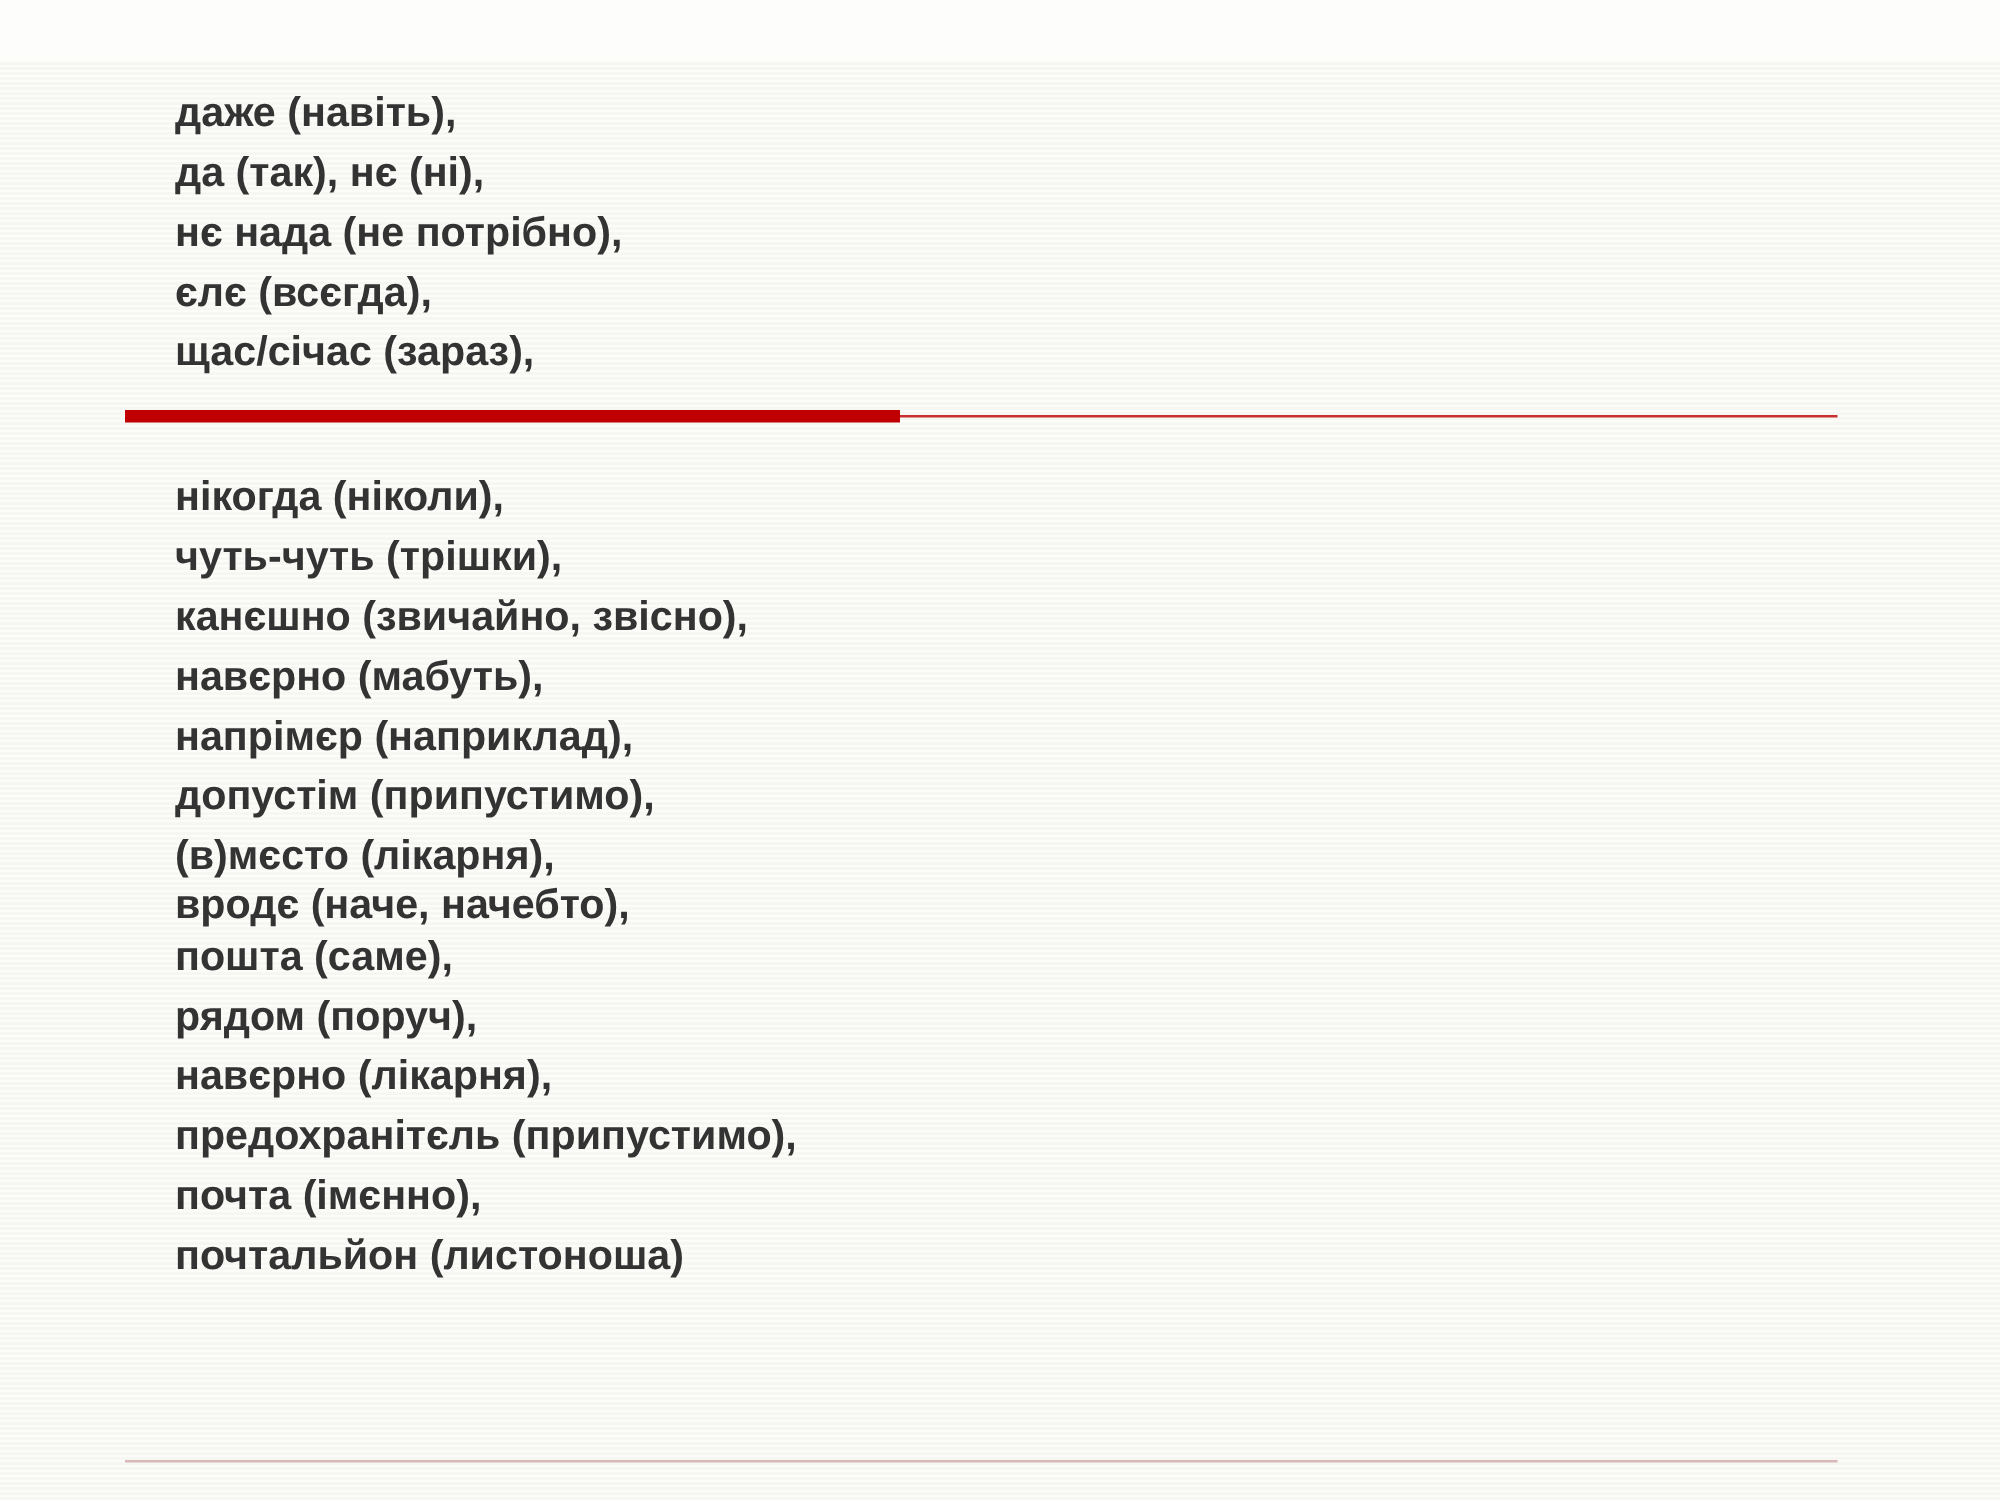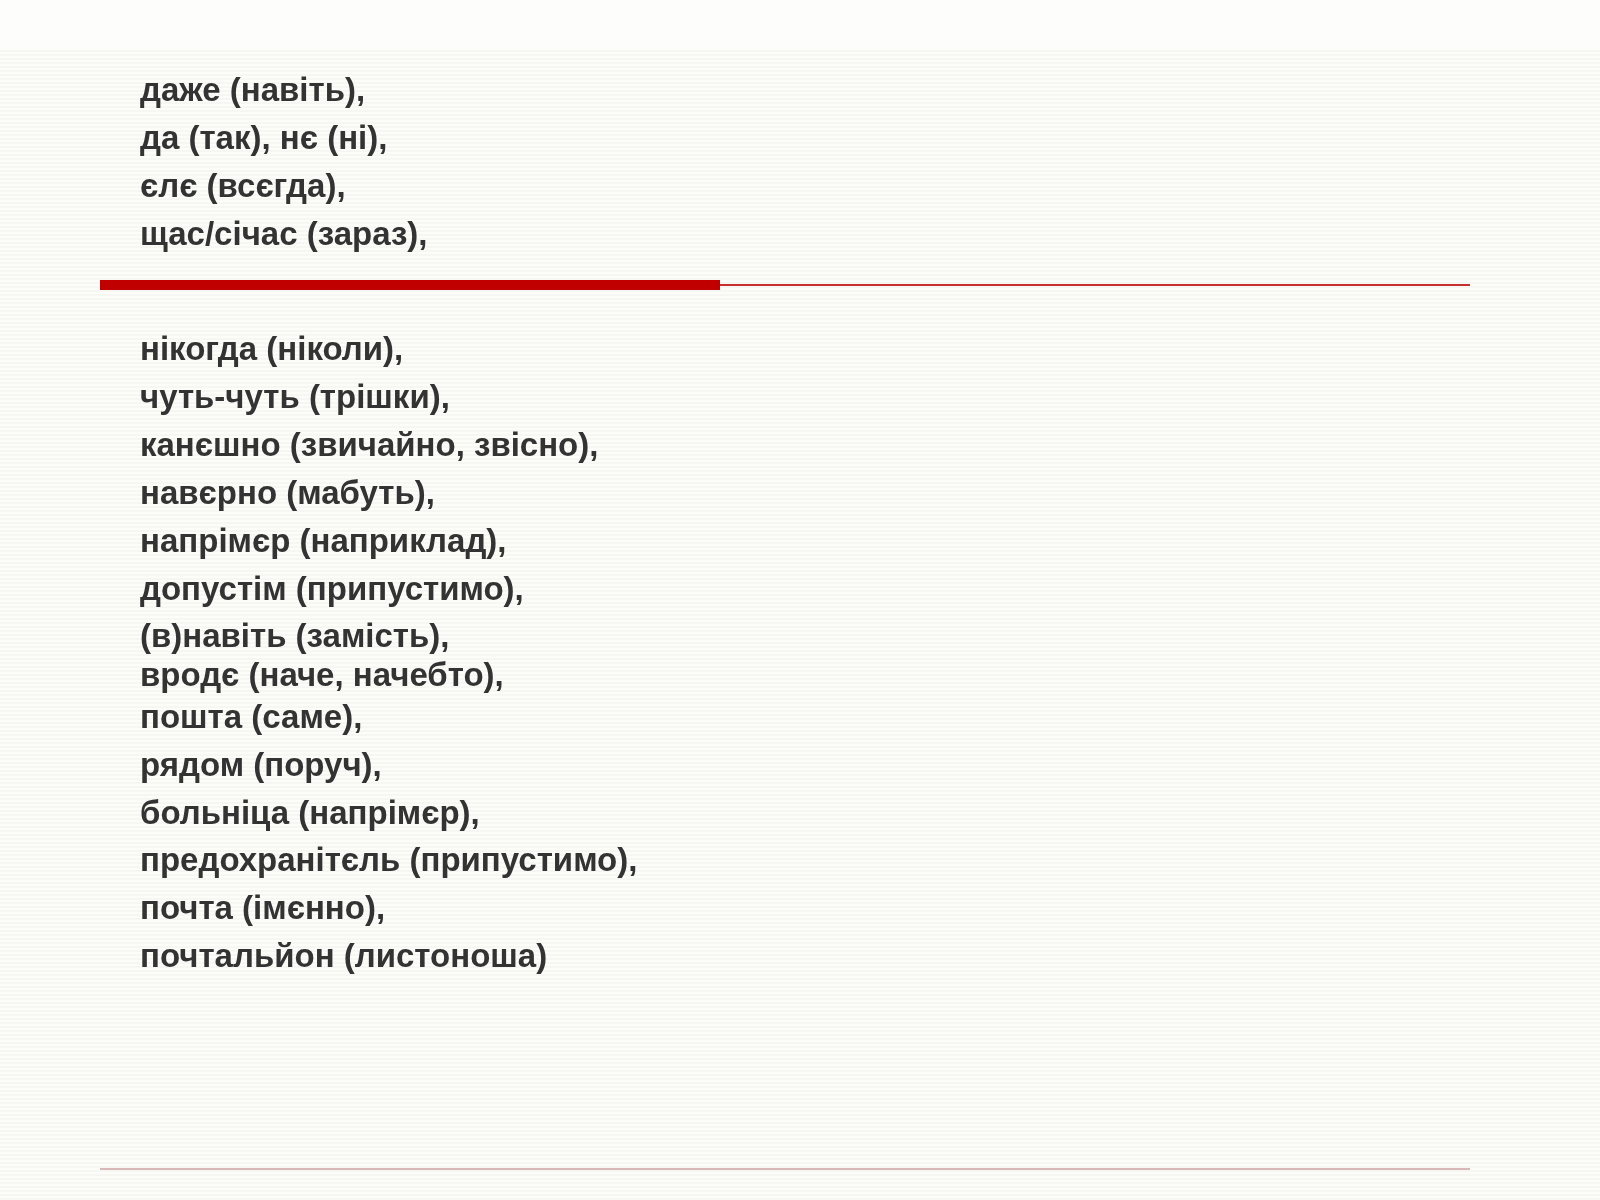--- a/index.html
+++ b/index.html
@@ -76,40 +76,41 @@
   }
 </style>
 </head>
 <body>
 
 <div class="bg">
   <div class="content">
 
     <div class="line">даже (навіть),</div>
     <div class="line">да (так), нє (ні),</div>
+    <div class="line">нє нада (не потрібно),</div>
     <div class="line">єлє (всєгда),</div>
     <div class="line">щас/січас (зараз),</div>
 
     <div class="divider-wrap">
       <div class="divider-thin"></div>
       <div class="divider-thick"></div>
     </div>
 
     <div class="line">нікогда (ніколи),</div>
     <div class="line">чуть-чуть (трішки),</div>
     <div class="line">канєшно (звичайно, звісно),</div>
     <div class="line">навєрно (мабуть),</div>
     <div class="line">напрімєр (наприклад),</div>
     <div class="line">допустім (припустимо),</div>
-    <div class="line">(в)навіть (замість),</div>
+    <div class="line">(в)мєсто (лікарня),</div>
 
     <div class="line tight">вродє (наче, начебто),</div>
 
     <div class="line">пошта (саме),</div>
     <div class="line">рядом (поруч),</div>
-    <div class="line">больніца (напрімєр),</div>
+    <div class="line">навєрно (лікарня),</div>
     <div class="line">предохранітєль (припустимо),</div>
     <div class="line">почта (імєнно),</div>
     <div class="line">почтальйон (листоноша)</div>
 
   </div>
   <div class="bottom-rule"></div>
 </div>
 
 </body></html>

